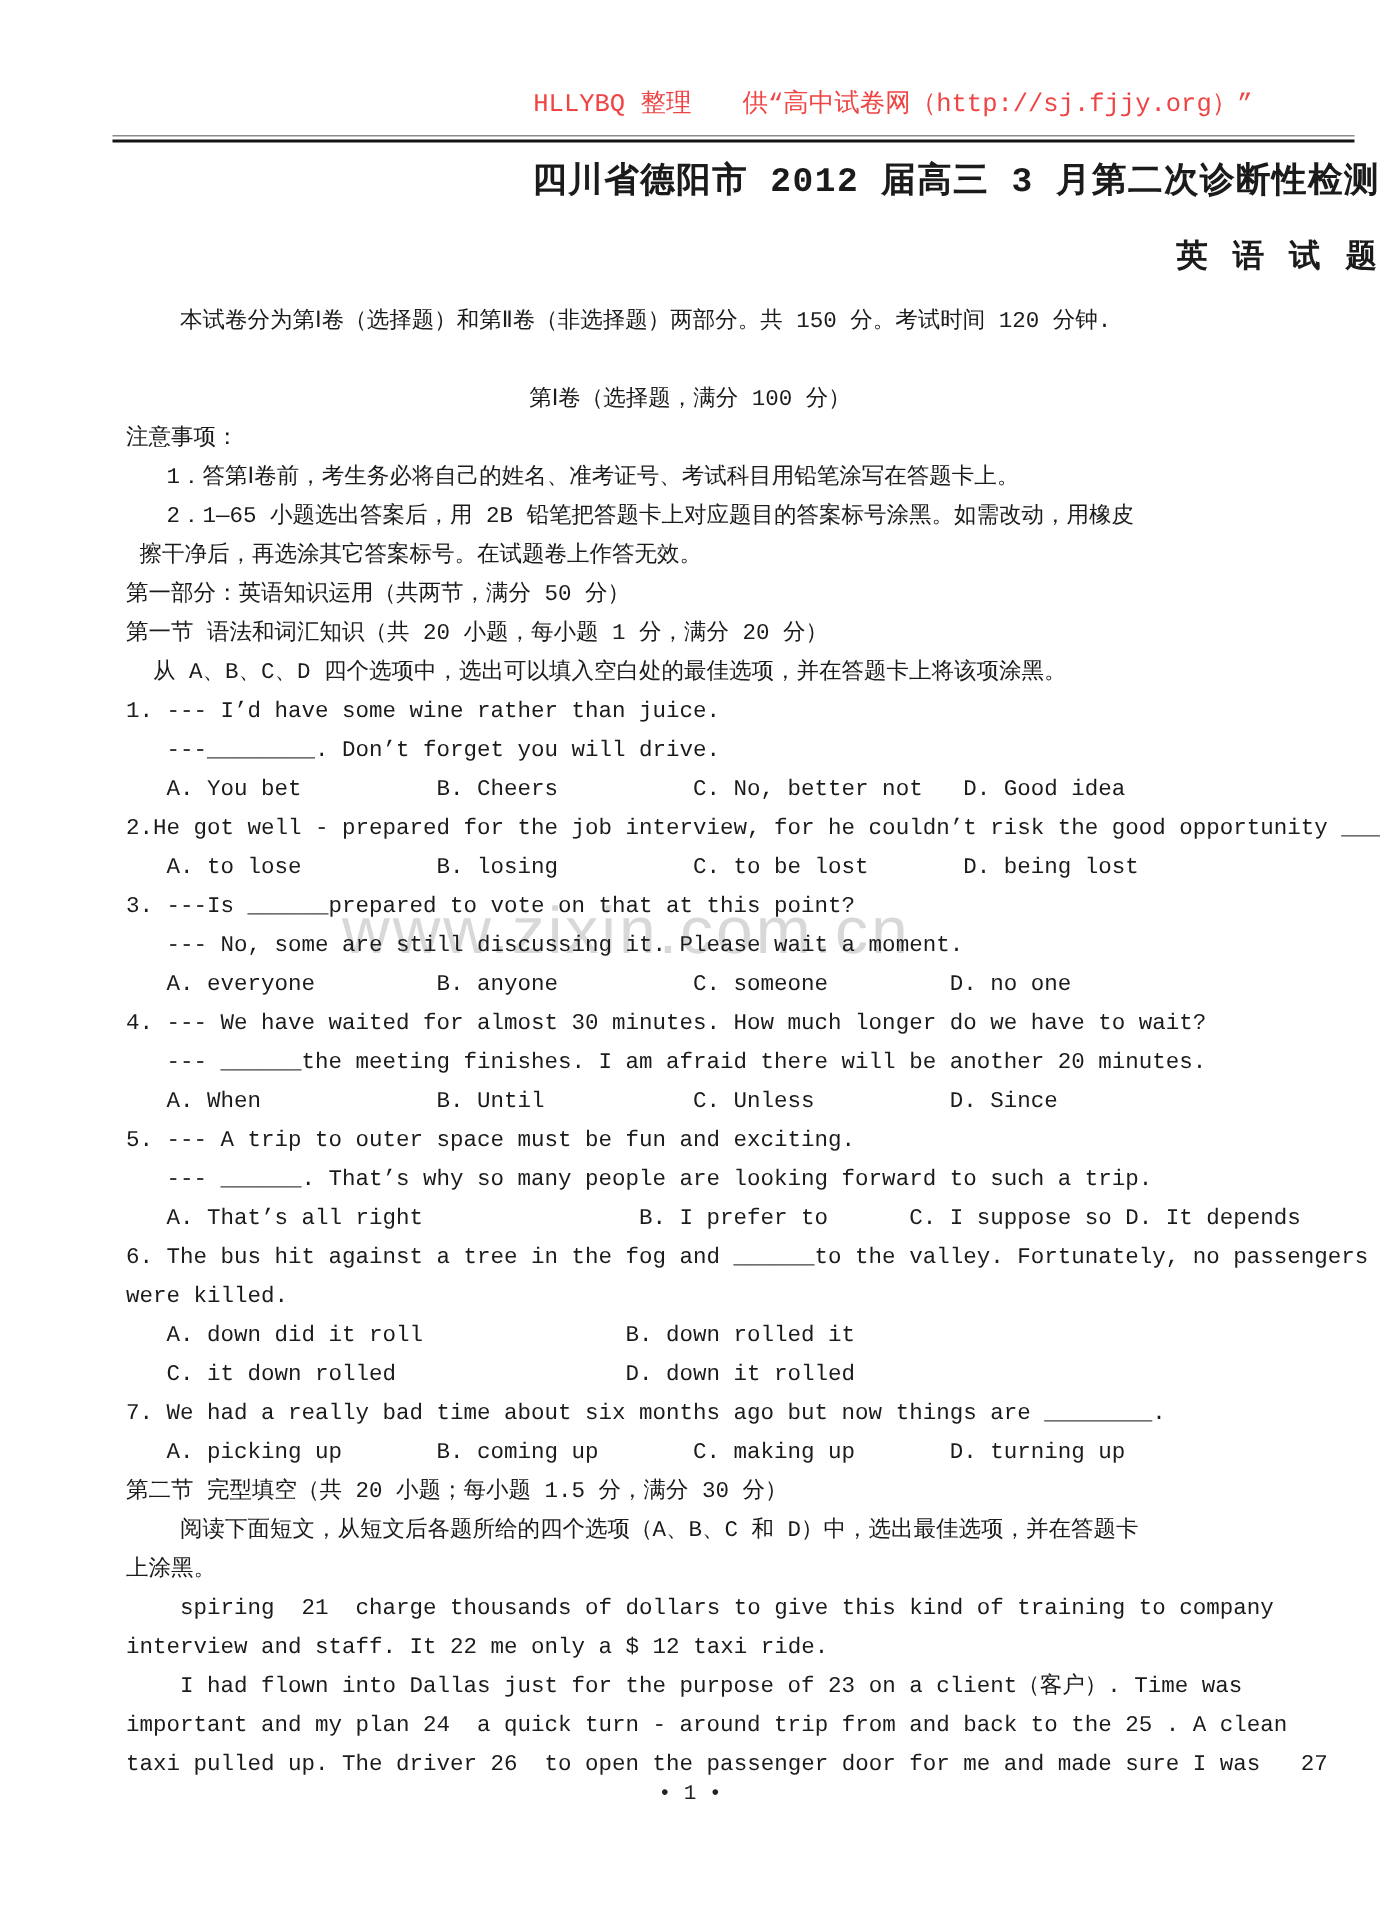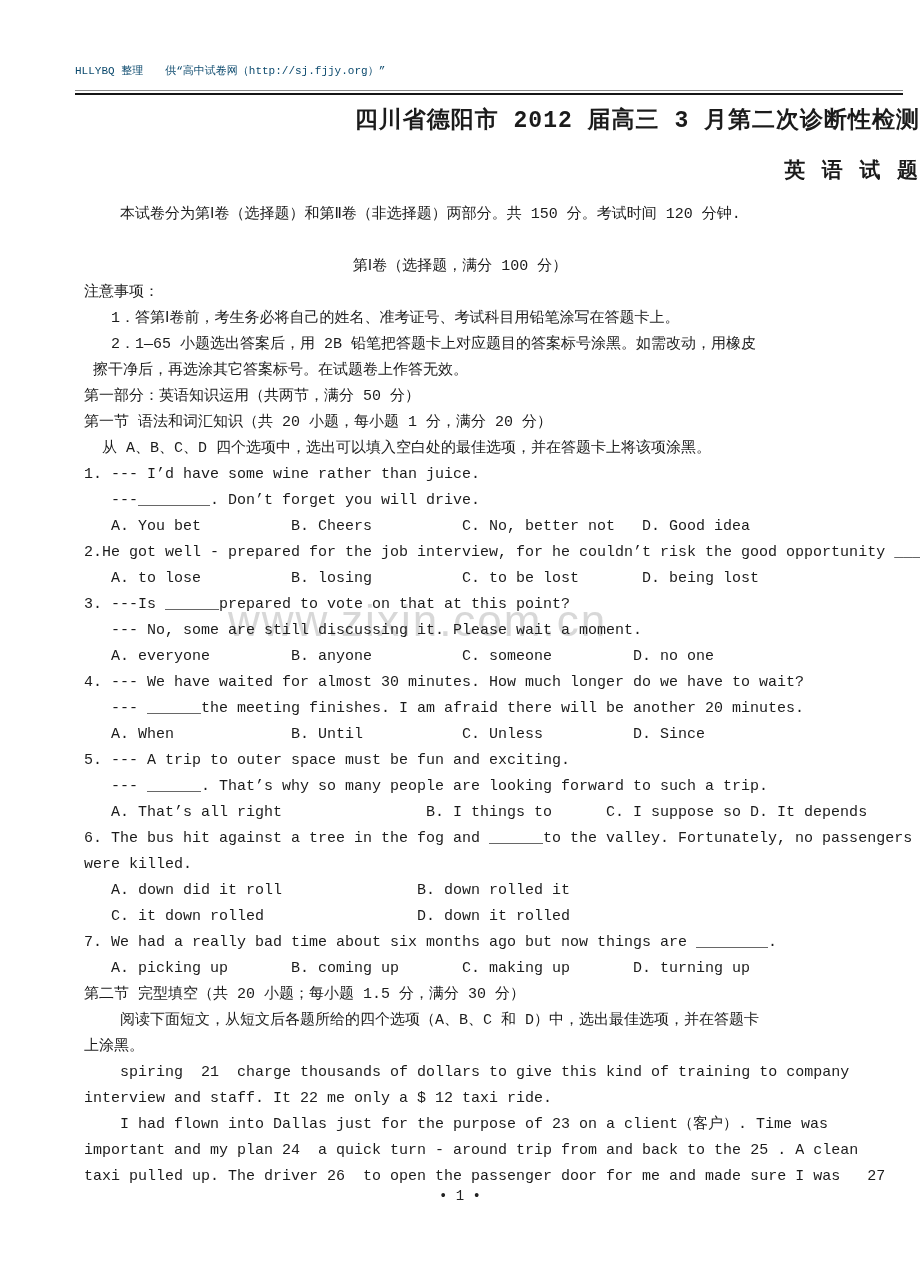--- a/index.html
+++ b/index.html
@@ -3,21 +3,21 @@
 <meta charset="utf-8">
 <style>
   html,body{margin:0;padding:0;}
   body{
     width:920px;height:1274px;position:relative;overflow:hidden;
     background:#ffffff;color:#1b1b1b;
     font-family:"Liberation Mono","DejaVu Sans Mono",monospace;
   }
   .page-header{
     position:absolute;top:62px;left:75px;width:760px;
-    color:#0c4a6e;font-size:11px;line-height:18px;
+    text-align:right;color:#ef4444;font-size:17px;line-height:18px;
     white-space:pre;
   }
   .divider{position:absolute;left:75px;top:90px;width:828px;}
   .divider .rule-thin{height:1px;background:#8a8a8a;}
   .divider .rule-thick{height:2px;background:#151515;margin-top:2px;}
   .doc-title{
     position:absolute;top:104px;left:0;width:920px;text-align:right;
     font-size:23px;font-weight:bold;letter-spacing:1px;
   }
   .doc-subtitle{
@@ -73,21 +73,21 @@
     <div class="line"><span>2.He got well - prepared for the job interview, for he couldn’t risk the good opportunity _____</span></div>
     <div class="line"><span>   A. to lose          B. losing          C. to be lost       D. being lost</span></div>
     <div class="line"><span>3. ---Is ______prepared to vote on that at this point?</span></div>
     <div class="line"><span>   --- No, some are still discussing it. Please wait a moment.</span></div>
     <div class="line"><span>   A. everyone         B. anyone          C. someone         D. no one</span></div>
     <div class="line"><span>4. --- We have waited for almost 30 minutes. How much longer do we have to wait?</span></div>
     <div class="line"><span>   --- ______the meeting finishes. I am afraid there will be another 20 minutes.</span></div>
     <div class="line"><span>   A. When             B. Until           C. Unless          D. Since</span></div>
     <div class="line"><span>5. --- A trip to outer space must be fun and exciting.</span></div>
     <div class="line"><span>   --- ______. That’s why so many people are looking forward to such a trip.</span></div>
-    <div class="line"><span>   A. That’s all right                B. I things to      C. I suppose so D. It depends</span></div>
+    <div class="line"><span>   A. That’s all right                B. I prefer to      C. I suppose so D. It depends</span></div>
     <div class="line"><span>6. The bus hit against a tree in the fog and ______to the valley. Fortunately, no passengers</span></div>
     <div class="line"><span>were killed.</span></div>
     <div class="line"><span>   A. down did it roll               B. down rolled it</span></div>
     <div class="line"><span>   C. it down rolled                 D. down it rolled</span></div>
     <div class="line"><span>7. We had a really bad time about six months ago but now things are ________.</span></div>
     <div class="line"><span>   A. picking up       B. coming up       C. making up       D. turning up</span></div>
     <div class="line"><span>第二节 完型填空（共 20 小题；每小题 1.5 分，满分 30 分）</span></div>
     <div class="line"><span>    阅读下面短文，从短文后各题所给的四个选项（A、B、C 和 D）中，选出最佳选项，并在答题卡</span></div>
     <div class="line"><span>上涂黑。</span></div>
     <div class="line"><span>    spiring</span><span class="blank">  21  </span><span>charge thousands of dollars to give this kind of training to company</span></div>

